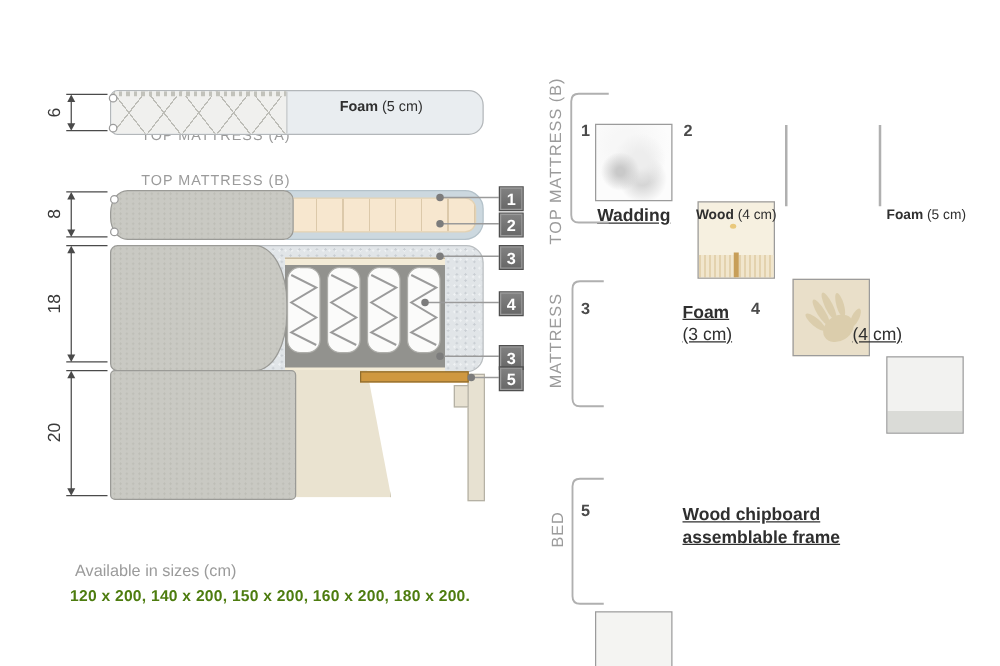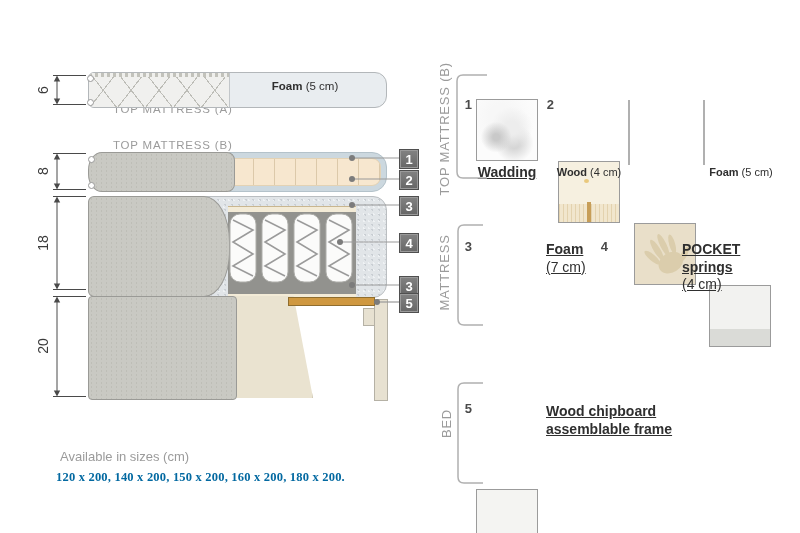--- a/index.html
+++ b/index.html
@@ -72,21 +72,21 @@
   .latex-fringe{position:absolute;left:0;bottom:0;width:100%;height:30%;
      background:repeating-linear-gradient(90deg,#e3d2ae 0 1.5px,#f1e6cd 1.5px 4px);}
   .latex-notch{position:absolute;left:46%;bottom:0;width:4px;height:34%;background:#c79e58;}
   .latex-spot{position:absolute;left:42%;top:28%;width:5px;height:4px;border-radius:50%;background:#e9c87c;}
   .t-memory{background:#e9dfc9;}
   .t-foam5{background:linear-gradient(#f2f2f0 0 72%,#dadbd7 72%);}
   .t-foam2{background:linear-gradient(#f4f4f2 0 74%,#dcdcd8 74%);}
   .sep{width:1.5px;background:#b0b0b0;}
   
   .foot-title{font-size:13px;color:#9b9b9b;}
-  .foot-sizes{font-size:12.5px;font-weight:600;color:#0369a1;letter-spacing:.2px;font-family:Liberation Serif, serif;}
+  .foot-sizes{font-size:12.5px;font-weight:600;color:#4d7c0f;letter-spacing:.2px;}
   svg.overlay{position:absolute;left:0;top:0;z-index:5;pointer-events:none;}
   .z3{z-index:6;}
 </style>
 </head>
 <body>
 
 <div id="stage">
 
   <div class="abs sec-title" style="left:113px;top:59px;margin-top:44px;">TOP MATTRESS (A)</div>
   <div class="abs sec-title" style="left:113px;top:139px;">TOP MATTRESS (B)</div>
@@ -235,27 +235,27 @@
   <div class="abs thumb t-foam5" style="left:709px;top:99px;"></div>
   <div class="abs cap" style="left:700px;top:166px;width:82px;">
     <span class="bold">Foam</span>
     <span>(5 cm)</span>
   </div>
 
   <div class="abs num" style="left:460px;top:239px;">3</div>
   <div class="abs thumb t-foam2" style="left:476px;top:241px;"></div>
   <div class="abs cap-lg" style="left:546px;top:241px;width:70px;">
     <span class="bold">Foam</span><br>
-    <span>(7 cm)</span>
+    <span>(3 cm)</span>
   </div>
 
   <div class="abs num" style="left:596px;top:239px;">4</div>
 
   <div class="abs cap-lg" style="left:682px;top:241px;width:80px;">
-    <span class="bold">POCKET springs</span><br>
+    <br>
     <span>(4 cm)</span>
   </div>
 
   <div class="abs num" style="left:460px;top:401px;">5</div>
 
   <div class="abs foot-title" style="left:60px;top:449px;">Available in sizes (cm)</div>
 
   <div class="abs cap-lg bold" style="left:546px;top:403px;width:165px;">Wood chipboard assemblable frame</div>
   <div class="abs foot-sizes" style="left:56px;top:470px;">120 x 200, 140 x 200, 150 x 200, 160 x 200, 180 x 200.</div>
 

